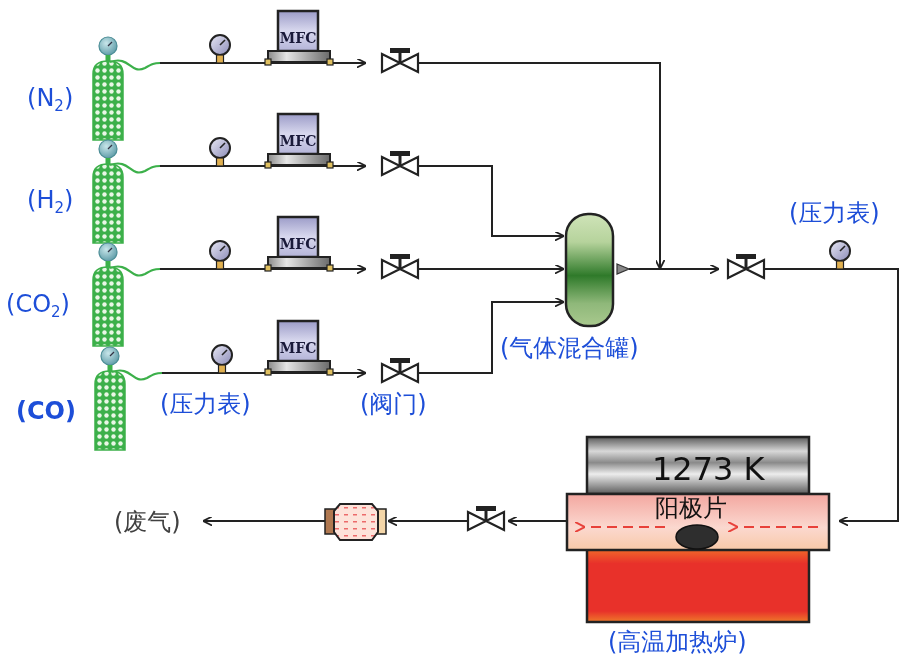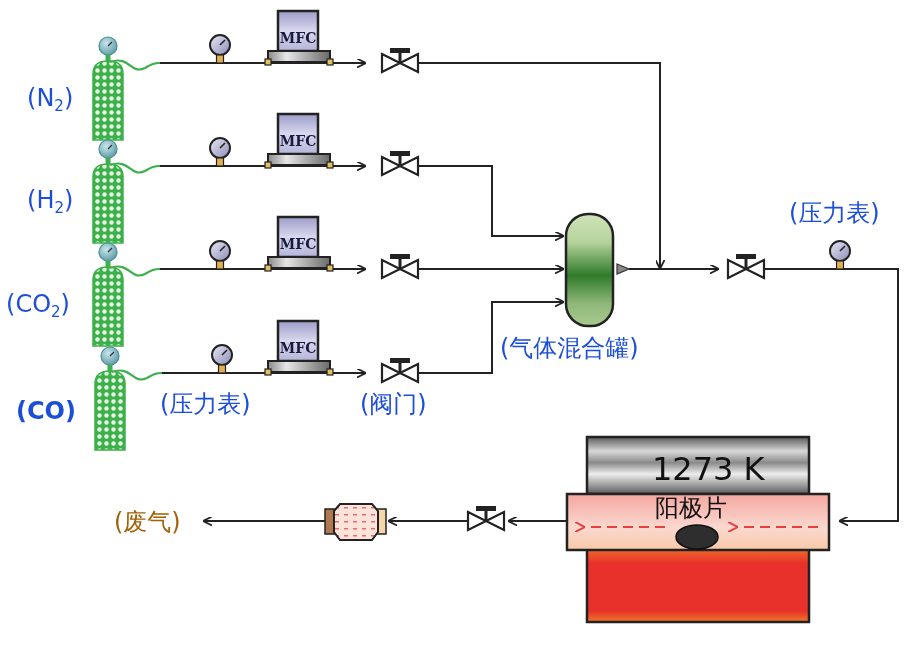--- a/index.html
+++ b/index.html
@@ -1,20 +1,20 @@
 <!DOCTYPE html>
 <html><head>
 <meta charset="utf-8">
 <style>
   html,body{margin:0;padding:0;background:#ffffff;}
   body{width:908px;height:662px;position:relative;overflow:hidden;font-family:"DejaVu Sans","Liberation Sans",sans-serif;}
   #stage{position:absolute;left:0;top:0;width:908px;height:662px;}
   .lbl{position:absolute;white-space:nowrap;font-size:24px;color:#1d4ed8;line-height:1;}
   .lbl sub{font-size:15px;vertical-align:-5px;}
-  .red{color:#a16207;}
+  .red{color:#404040;}
   .black{color:#111;}
 </style>
 </head>
 <body>
 
 <div id="stage">
 <svg width="908" height="662" viewBox="0 0 908 662" xmlns="http://www.w3.org/2000/svg">
   <defs>
     <pattern id="dots" width="7" height="7" patternUnits="userSpaceOnUse">
       <rect width="7" height="7" fill="#3cb04a"></rect>
@@ -182,14 +182,15 @@
 <div class="lbl" style="left:6px;top:292px;">(<span>CO</span><sub>2</sub>)</div>
 <div class="lbl" style="left:16px;top:399px;font-weight:bold;">(<span>CO</span>)</div>
 
 
 <div class="lbl" style="left:160px;top:392px;">(压力表)</div>
 <div class="lbl" style="left:360px;top:392px;">(阀门)</div>
 <div class="lbl" style="left:500px;top:336px;">(气体混合罐)</div>
 <div class="lbl" style="left:789px;top:201px;">(压力表)</div>
 <div class="lbl black" style="left:652px;top:453px;font-size:32px;">1273 K</div>
 <div class="lbl black" style="left:655px;top:496px;">阳极片</div>
+<div class="lbl" style="left:608px;top:630px;">(高温加热炉)</div>
 <div class="lbl red" style="left:114px;top:510px;">(废气)</div>
 </div>
 
 </body></html>

